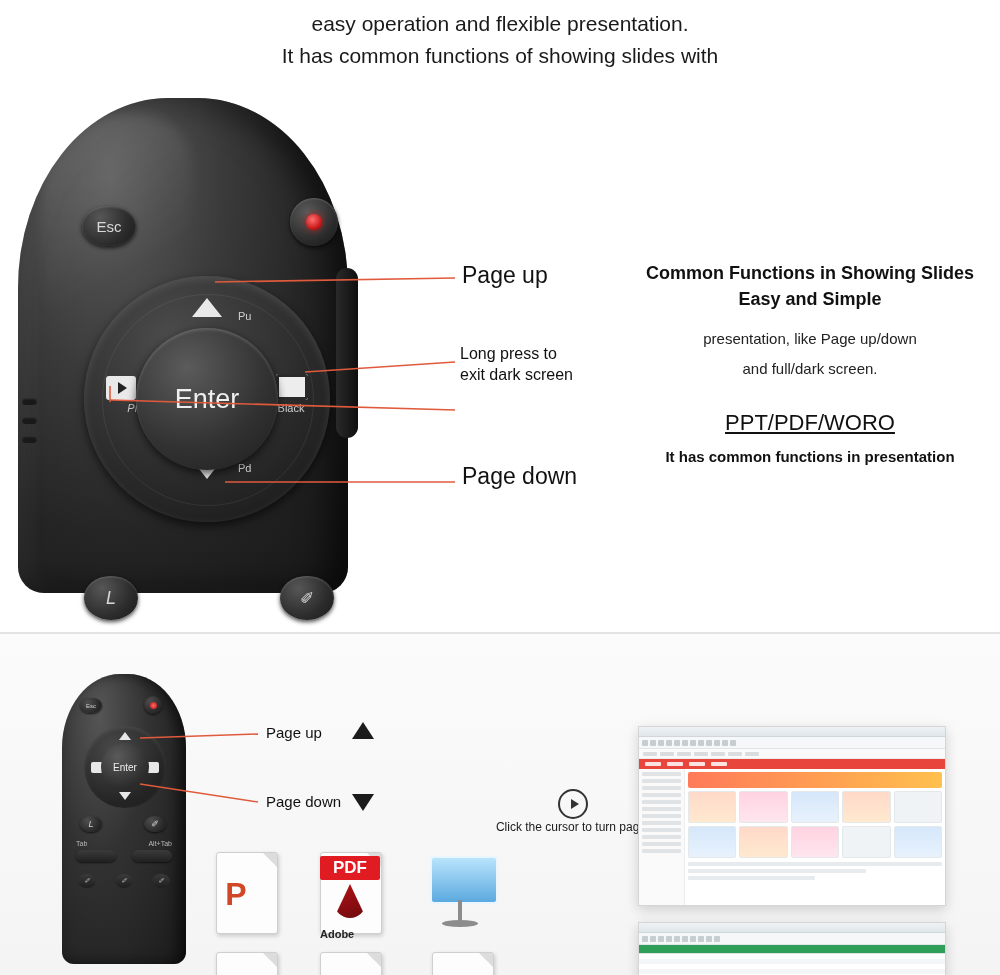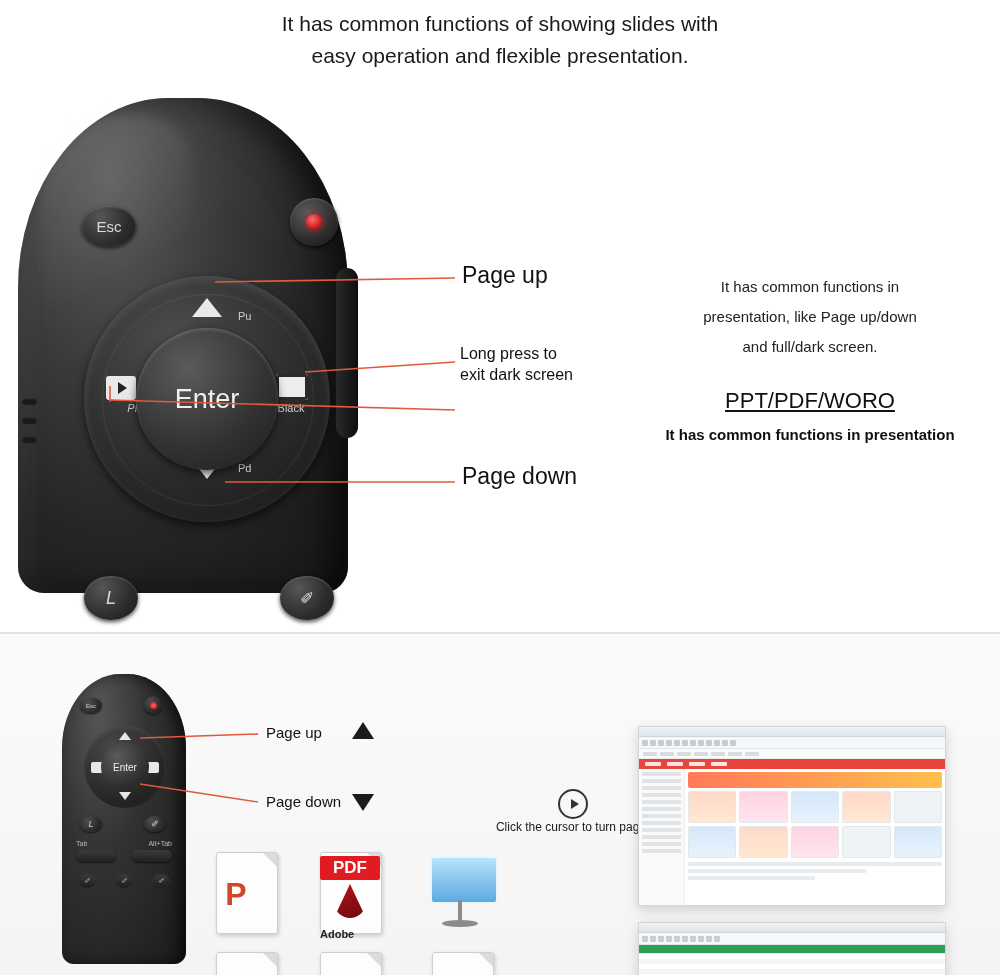--- a/index.html
+++ b/index.html
@@ -392,22 +392,22 @@
   .sh-rows i { display: block; height: 4px; margin-bottom: 3px; background: #e7ebee; border-radius: 1px; }
   .sh-rows i.w70 { width: 70%; }
   .sh-rows i.w50 { width: 50%; }
   .sh-green { height: 8px; background: #2e9e58; }
   .sh-sheet { height: 44px; background: repeating-linear-gradient(180deg,#ffffff 0 5px,#f3f5f7 5px 10px); border-top: 1px solid #e0e4e7; }
 </style>
 </head>
 <body>
 
 <div class="headline">
+  <div>easy operation and flexible presentation.</div>
   <div>It has common functions of showing slides with</div>
-  <div>easy operation and flexible presentation.</div>
 </div>
 
 <div class="upper">
 
   <div class="remote-big">
     <div class="rb-body">
       <div class="rb-sheen"></div>
 
       <div class="btn-round esc-btn">
         <span>Esc</span>
@@ -462,22 +462,25 @@
   </svg>
 
   <div class="co-text co-pageup">Page up</div>
   <div class="co-text co-pagedown">Page down</div>
   <div class="co-text co-dark">
     <div>Long press to</div>
     <div>exit dark screen</div>
   </div>
 
   <div class="right-col">
+    <div class="rc-h1">
+      <div>Common Functions in Showing Slides</div>
+      <div>Easy and Simple</div>
+    </div>
     <div class="rc-body">
-      <div>It has common functions in</div>
       <div>presentation, like Page up/down</div>
       <div>and full/dark screen.</div>
     </div>
     <div class="rc-formats">PPT/PDF/WORO</div>
     <div class="rc-sub">It has common functions in presentation</div>
   </div>
 </div>
 
 <div class="divider"></div>
 

